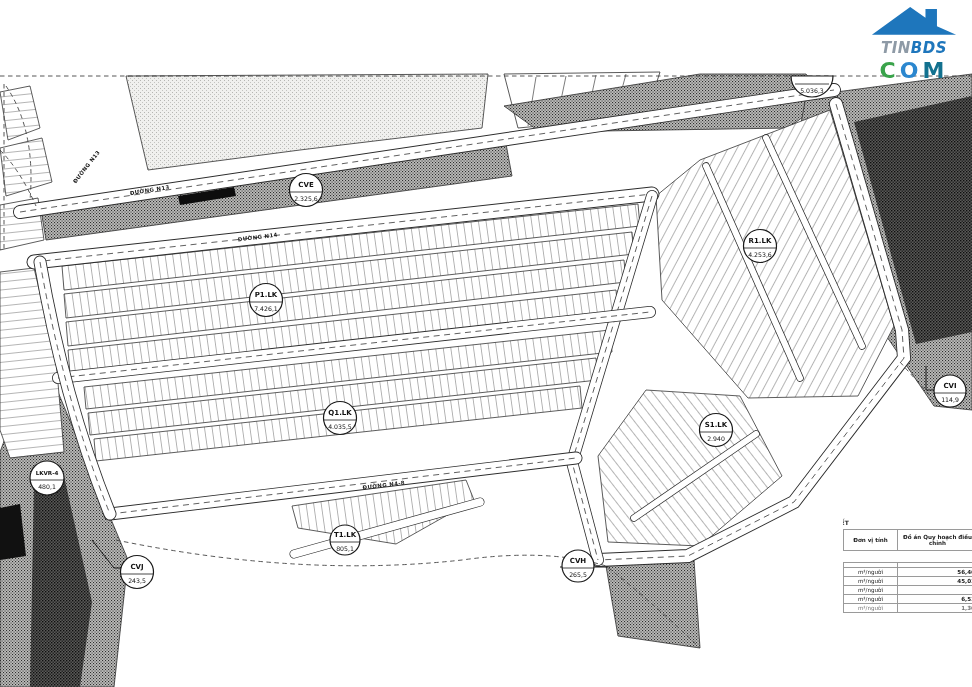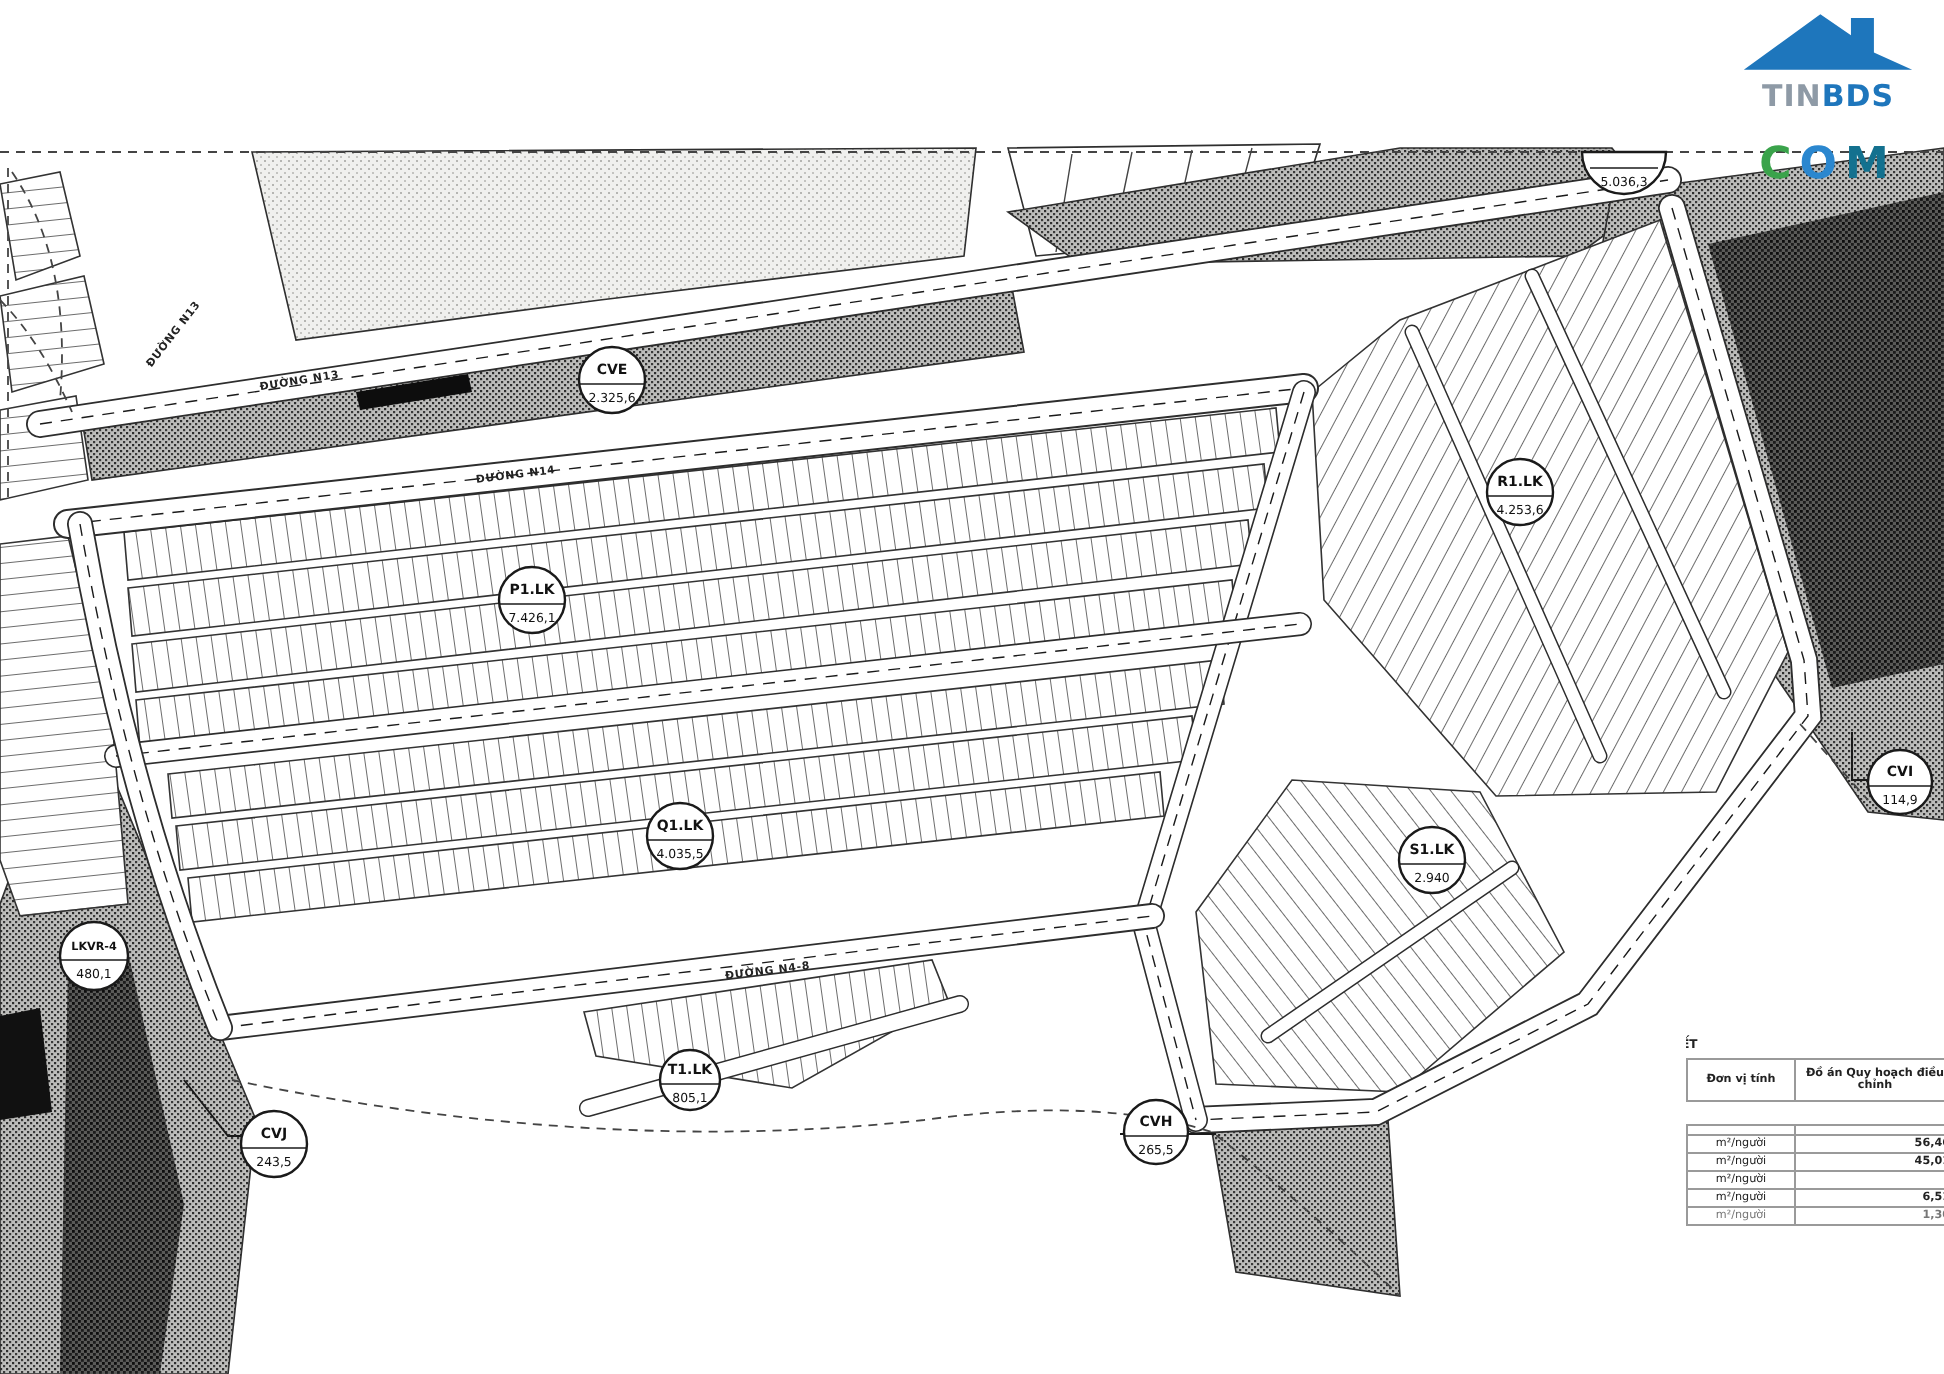--- a/index.html
+++ b/index.html
@@ -26,24 +26,24 @@
   .zl circle,.zl path{fill:#fff;stroke:#1a1a1a;stroke-width:1.2;}
   .zl line{stroke:#1a1a1a;stroke-width:.8;}
   .zl text{text-anchor:middle;fill:#111;}
   .zn{font-size:7px;font-weight:bold;}
   .zn.small{font-size:5.6px;}
   .za{font-size:6.2px;}
   .rl{font-size:5.4px;fill:#222;text-anchor:middle;letter-spacing:.4px;font-weight:bold;}
 
   
   .logo{position:absolute;left:864px;top:4px;width:100px;text-align:center;line-height:1;}
-  .logo .l1{font-size:15px;font-weight:bold;letter-spacing:.5px;margin-top:1px;}
+  .logo .l1{font-size:15px;font-weight:bold;letter-spacing:.5px;margin-top:1px;font-style:italic;}
   .logo .l1 .tin{color:#8e9aa6;}
   .logo .l1 .bds{color:#1e76bc;}
-  .logo .l2{font-size:22px;font-weight:bold;letter-spacing:4px;margin-top:16px;}
+  .logo .l2{font-size:22px;font-weight:bold;letter-spacing:4px;margin-top:4px;}
   .logo .l2 .c{color:#3aa34b;}
   .logo .l2 .o{color:#2b87cf;}
   .logo .l2 .m{color:#13718f;}
 
   
   .dtable{position:absolute;left:843px;top:516px;width:129px;height:100px;overflow:hidden;
           background:#fff;color:#222;}
   .dtable table{border-collapse:collapse;table-layout:fixed;width:170px;margin-left:-36px;
                 font-size:5.6px;font-family:"DejaVu Sans",sans-serif;}
   .dtable td{border:0.5px solid #9a9a9a;padding:1px 2px;vertical-align:middle;overflow:hidden;}

